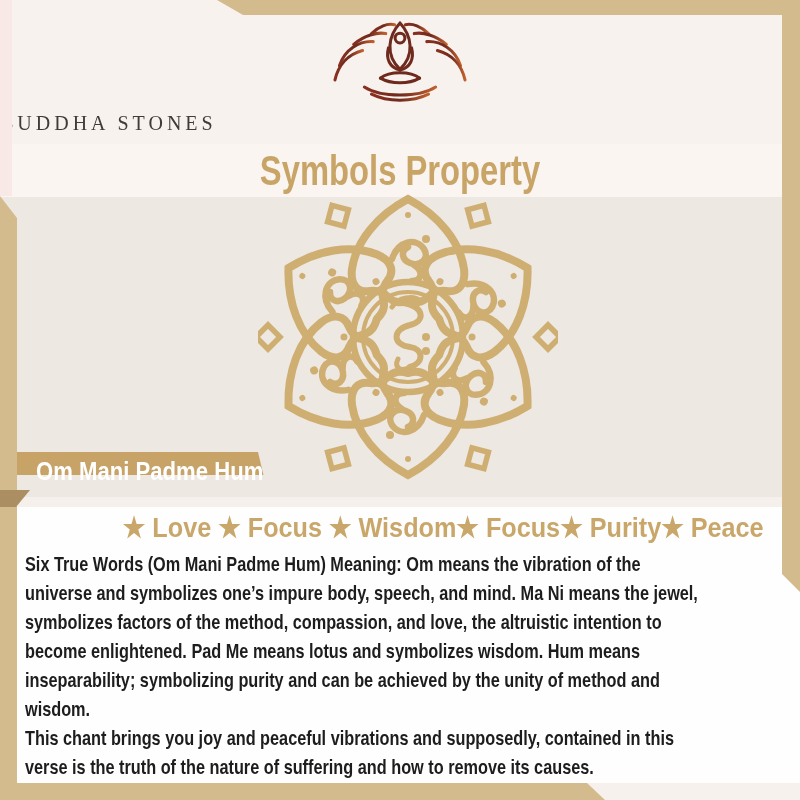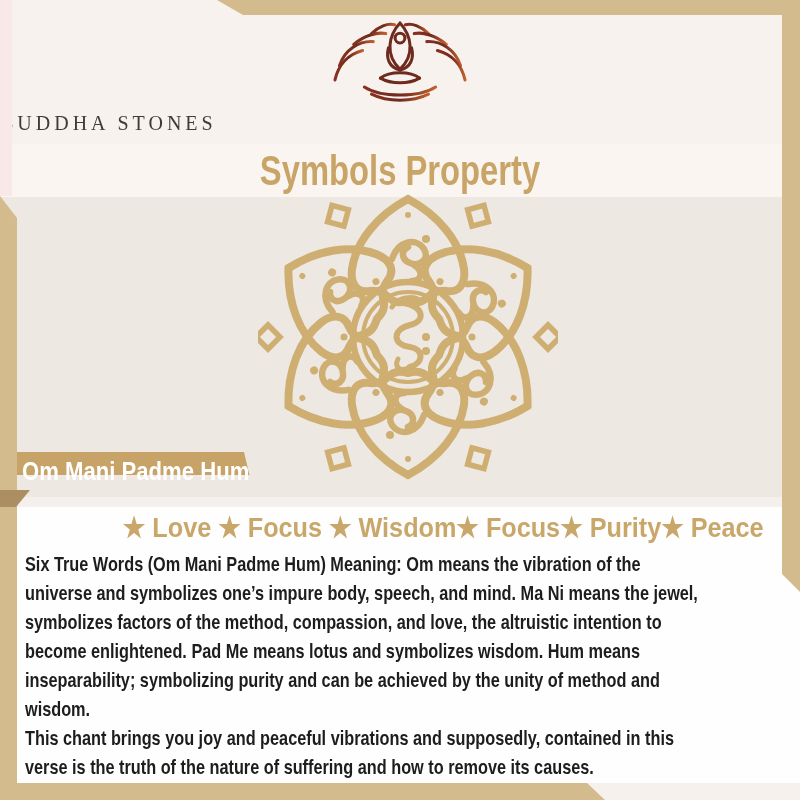--- a/index.html
+++ b/index.html
@@ -29,21 +29,21 @@
       font-family:"Liberation Serif",serif;font-size:20px;letter-spacing:4px;color:#3f3b36;}
 
   
   .heading{position:absolute;left:0;top:144px;width:800px;height:53px;line-height:53px;text-align:center;z-index:2;
       font-size:42px;font-weight:bold;color:#c8a567;transform:scaleX(0.78);transform-origin:center;}
 
   
   .mandala{position:absolute;left:258px;top:187px;width:300px;height:300px;z-index:2;}
 
   
-  .ribbon{position:absolute;left:0;top:452px;width:253px;height:23px;background:#c7a368;z-index:2;
+  .ribbon{position:absolute;left:14px;top:452px;width:253px;height:23px;background:#c7a368;z-index:2;
       clip-path:polygon(0 0,244px 0,253px 38px,0 38px);}
   .ribbon-label{display:block;padding-left:26px;line-height:38px;color:#ffffff;font-size:26px;font-weight:bold;
       transform:scaleX(0.85);transform-origin:left center;white-space:nowrap;}
   .ribbon-fold{position:absolute;left:0;top:490px;width:30px;height:17px;background:#ab8e62;z-index:4;
       clip-path:polygon(0 0,30px 0,16px 17px,0 17px);}
 
   
   .stars{position:absolute;left:17px;top:511px;width:783px;padding-left:74px;box-sizing:border-box;
       text-align:center;z-index:2;font-size:28px;font-weight:bold;color:#c9a76a;white-space:nowrap;
       transform:scaleX(0.9);transform-origin:center;}

